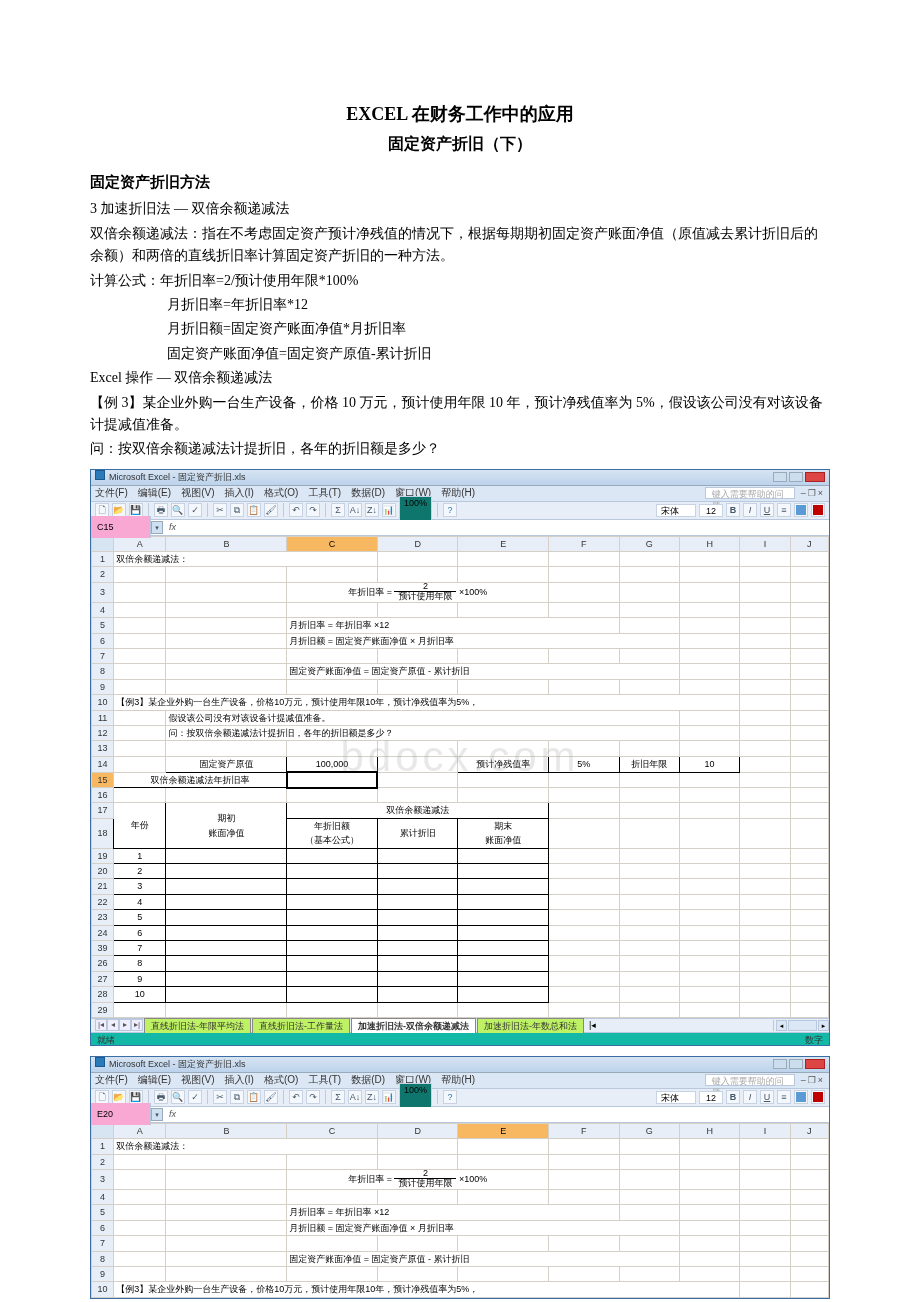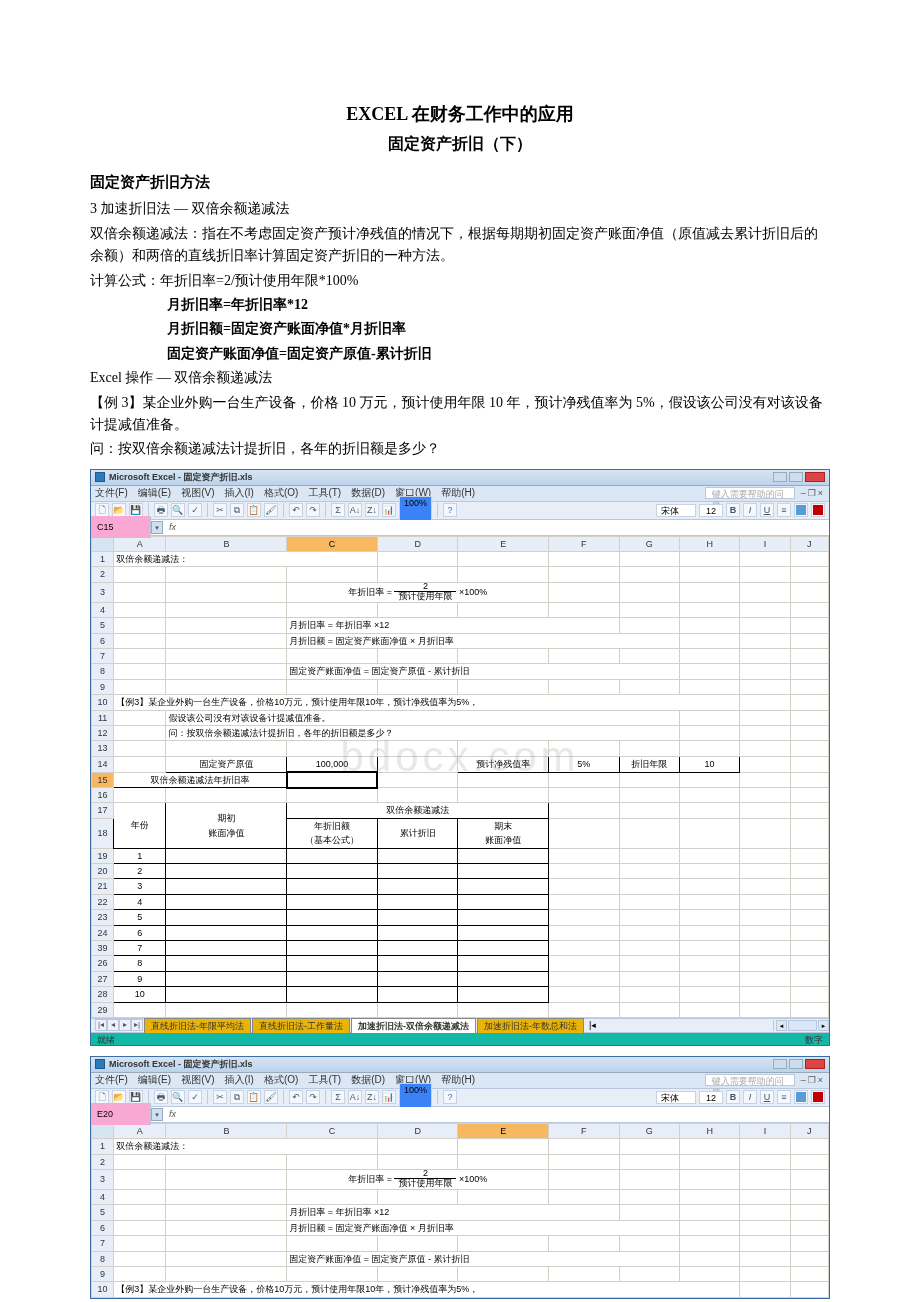--- a/index.html
+++ b/index.html
@@ -24,21 +24,21 @@
     font-weight: bold;
     font-size: 16px;
     margin-bottom: 14px;
   }
   .section-heading {
     font-weight: bold;
     font-size: 15px;
     margin-bottom: 4px;
   }
   .body-text { margin-bottom: 2px; }
-  .indent-1 { padding-left: 5.5em; font-weight: bold; }
+  .indent-1 { padding-left: 5.5em; }
   .screenshots { margin-top: 8px; }
 
   
   .excel-window {
     border: 1px solid #3a6ea5;
     font-family: "Tahoma", "SimSun", sans-serif;
     font-size: 10px;
     background: #fff;
     margin-bottom: 10px;
     position: relative;
@@ -47,21 +47,21 @@
     display: flex;
     justify-content: space-between;
     align-items: center;
     background: linear-gradient(#d7e4f2, #bcd3ec);
     height: 16px;
     padding: 0 4px;
     border-bottom: 1px solid #9ab;
     font-size: 9px;
     color: #333;
   }
-  .titlebar-left { display: flex; align-items: center; gap: 4px; font-weight: bold; }
+  .titlebar-left { display: flex; align-items: flex-start; gap: 4px; }
   .titlebar-icon { width: 10px; height: 10px; background: #2b7bb9; border: 1px solid #1a5a8e; }
   .titlebar-buttons { display: flex; gap: 2px; }
   .titlebar-btn { width: 20px; height: 10px; background: #d44; border: 1px solid #a22; }
   .titlebar-btn.min, .titlebar-btn.max { background: #cde; border-color: #9ab; width: 14px; }
   .menubar {
     display: flex;
     align-items: center;
     background: #dce7f5;
     height: 16px;
     border-bottom: 1px solid #b9c8dc;
@@ -103,21 +103,21 @@
   .tool-btn {
     width: 14px; height: 14px;
     border: 1px solid #c7d2e2;
     background: #f4f8fd;
     display: inline-flex;
     align-items: center;
     justify-content: center;
     color: #456;
   }
   .tool-sep { width: 1px; height: 14px; background: #bcd; margin: 0 2px; }
-  .zoom-box { border:1px solid #c7d2e2; background:#3b82f6; padding:0 4px; height:29px; line-height:13px; }
+  .zoom-box { border:1px solid #c7d2e2; background:#0f766e; padding:0 4px; height:29px; line-height:13px; }
   .font-box { border:1px solid #c7d2e2; background:#fff; padding:0 4px; height:13px; line-height:13px; width:40px; text-align:left;}
   .fontsize-box { border:1px solid #c7d2e2; background:#fff; padding:0 4px; height:13px; line-height:13px; width:24px; text-align:center;}
   .toolbar-right { margin-left: auto; display: flex; align-items: center; gap: 3px; }
   .b-btn { font-weight: bold; }
   .i-btn { font-style: italic; }
   .u-btn { text-decoration: underline; }
   .color-sq { width:10px; height:10px; display:inline-block; }
   .formula-bar {
     display: flex;
     align-items: center;
@@ -200,21 +200,21 @@
     border-top: 1px solid #b9c8dc;
     font-size: 9px;
     background: #e7eef8;
     padding-left: 4px;
     gap: 1px;
   }
   .tab-arrows { display:flex; gap:0; }
   .tab-arrows span { width:12px; text-align:center; border:1px solid #b9c8dc; background:#eef; font-size:8px; line-height:10px; color:#555;}
   .sheet-tab {
     border: 1px solid #888;
-    background: #eab308;
+    background: #bef264;
     padding: 0 6px;
     border-bottom: none;
     color: #333;
   }
   .sheet-tab.active { background: #fff; font-weight: bold; }
   .sheet-tabs .scroll-right {
     margin-left: auto;
     width: 56px;
     border-left: 1px solid #b9c8dc;
     display: flex;

